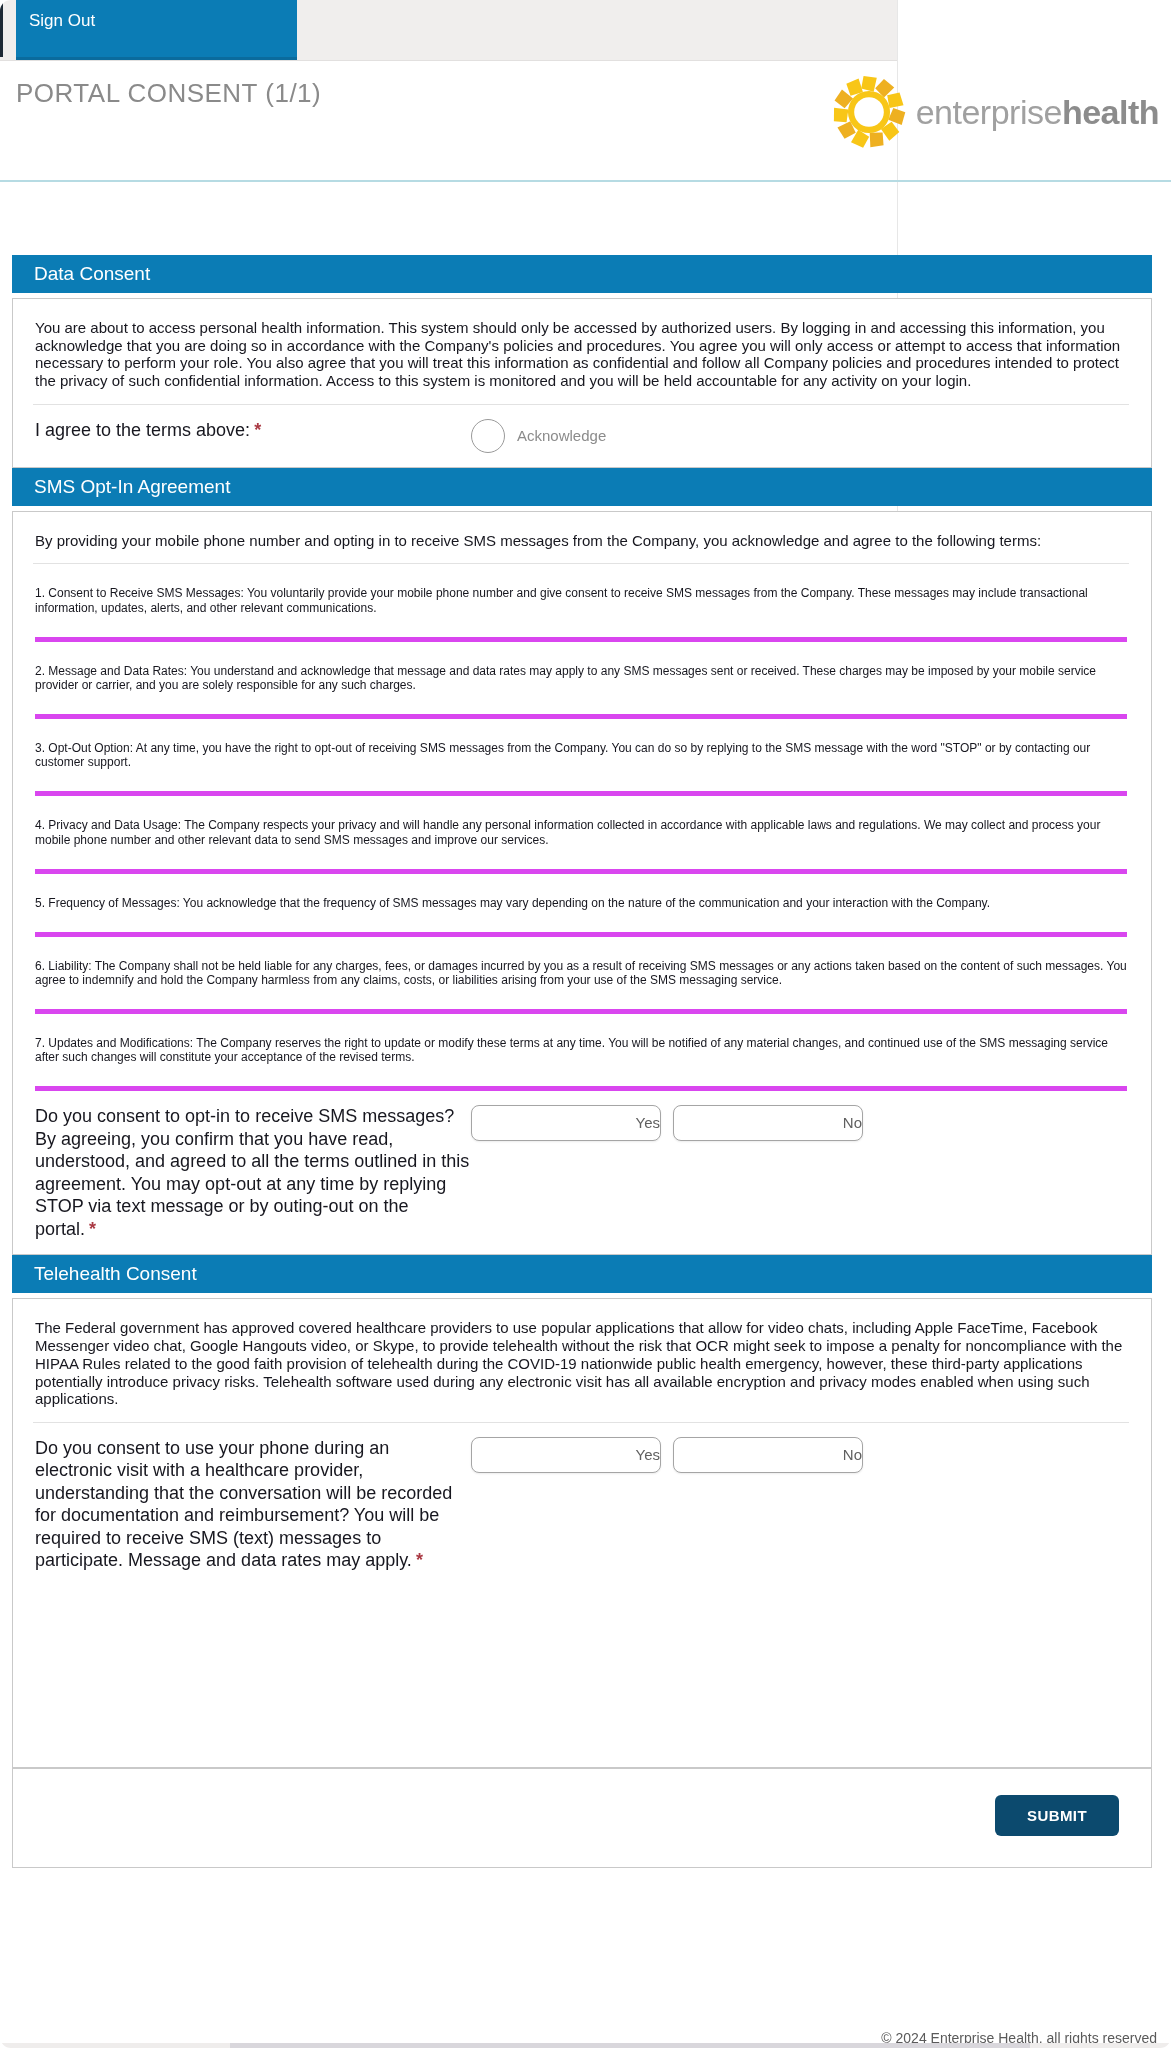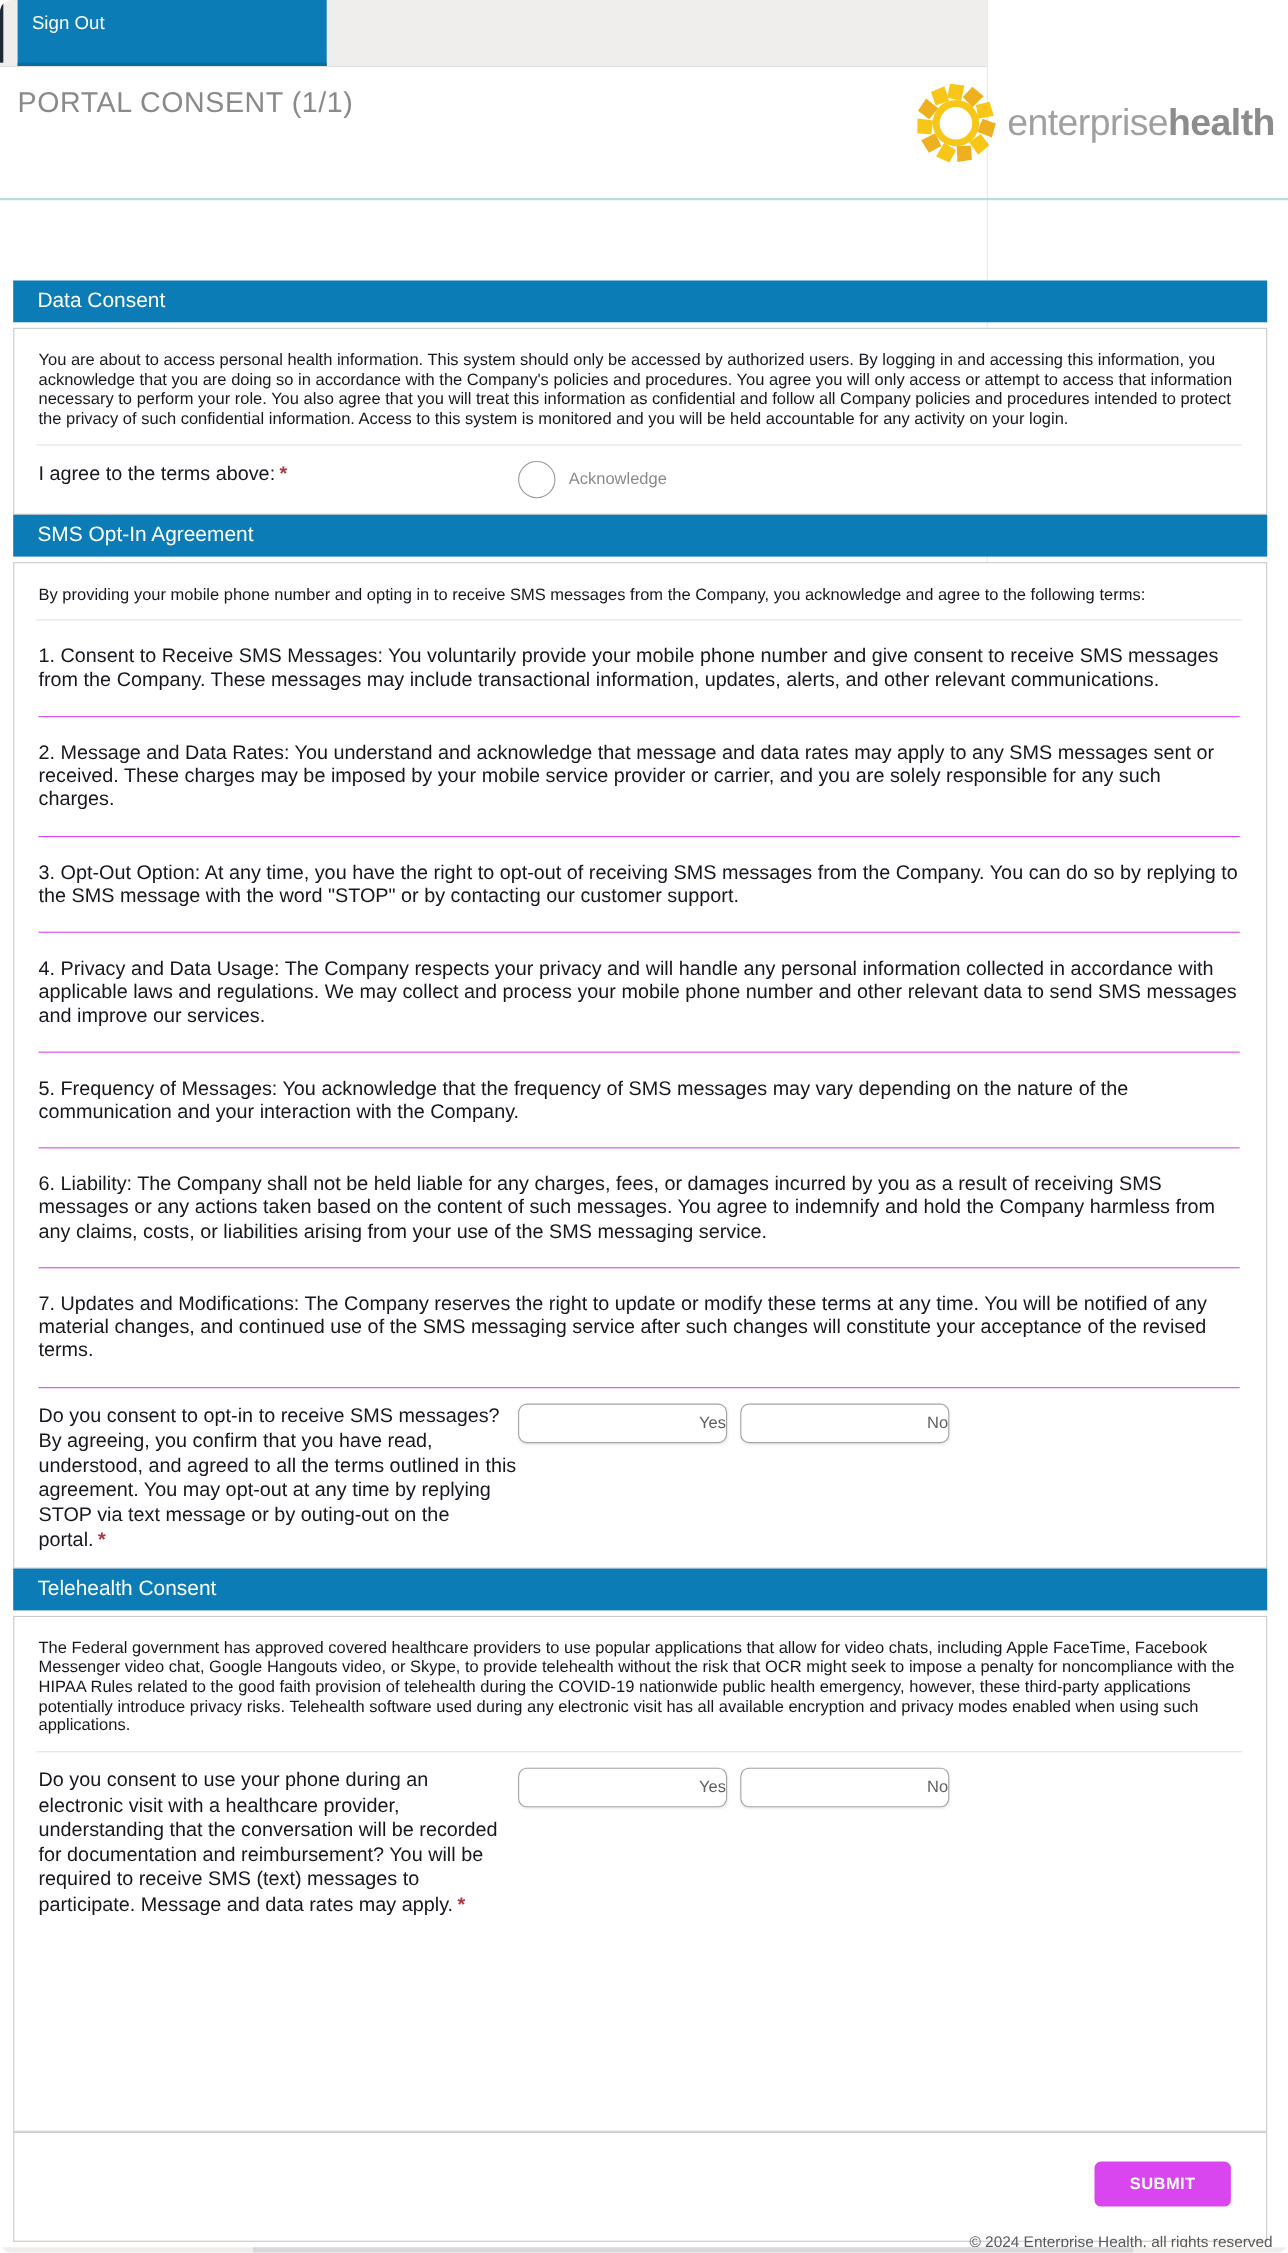--- a/index.html
+++ b/index.html
@@ -27,39 +27,39 @@
   
   .content{position:absolute;top:255px;left:0;width:1171px;}
   .section{position:relative;margin:0 19px 0 12px;}
   .section.stacked::after{content:"";position:absolute;top:2px;right:-17px;width:13px;height:100%;
                           background:#ececec;z-index:-1;}
   .sec-header{height:38px;background:#0b7cb5;color:#ffffff;font-size:19px;line-height:38px;
               padding-left:22px;}
   .sec-body{margin-top:5px;border:1px solid #c9c9c9;background:#fff;padding:20px 24px 14px 22px;}
   .para{font-size:15px;line-height:1.18;margin:0 0 14px 0;}
   .hr{border-top:1px solid #e2e2e2;height:0;margin:0 -2px;}
-  .item{font-size:18px;line-height:1.18;padding:22px 0;border-bottom:1px solid #d946ef;}
+  .item{font-size:12px;line-height:1.18;padding:22px 0;border-bottom:5px solid #d946ef;}
   .item:last-of-type{border-bottom:1px solid #e2e2e2;}
 
   .q-row{display:flex;align-items:flex-start;padding-top:14px;}
   .q-label{width:436px;font-size:18px;line-height:1.25;flex:none;}
   .req{color:#aa3a44;font-weight:700;padding-left:4px;}
   .choice-btn{flex:none;width:190px;height:36px;border:1px solid #a5a5a5;border-radius:8px;
               background:#ffffff;color:#5f5f5f;font-size:15px;line-height:34px;text-align:right;
               box-shadow:0 1px 2px rgba(0,0,0,.08);cursor:pointer;box-sizing:border-box;}
   .choice-btn + .choice-btn{margin-left:12px;}
   .radio{flex:none;width:34px;height:34px;border:1px solid #9a9a9a;border-radius:50%;
          background:#fff;cursor:pointer;box-sizing:border-box;}
   .radio-label{color:#8b8b8b;font-size:15px;margin-left:12px;line-height:34px;}
 
   .note{margin-top:55px;font-size:15px;color:#7a7a7a;}
   .tele-body{padding-bottom:195px;}
 
   .submit-card{position:relative;margin:0 19px 0 12px;border:1px solid #c9c9c9;background:#fff;height:98px;}
-  .submit-btn{position:absolute;top:26px;right:32px;width:124px;height:41px;background:#d946ef;
+  .submit-btn{position:absolute;top:26px;right:32px;width:124px;height:41px;background:#0c4a6e;
               border:none;border-radius:6px;color:#fff;font-weight:700;font-size:15px;
               letter-spacing:.4px;cursor:pointer;font-family:"Liberation Sans",sans-serif;}
 
   .footer{position:absolute;bottom:2px;right:14px;font-size:14px;color:#5a5a5a;}
   .hscroll{position:absolute;bottom:0;left:0;width:1171px;height:5px;background:#efedec;}
   .hscroll .thumb{position:absolute;left:230px;top:0;width:800px;height:5px;background:#d9d7dc;}
 </style>
 </head>
 <body>
 

